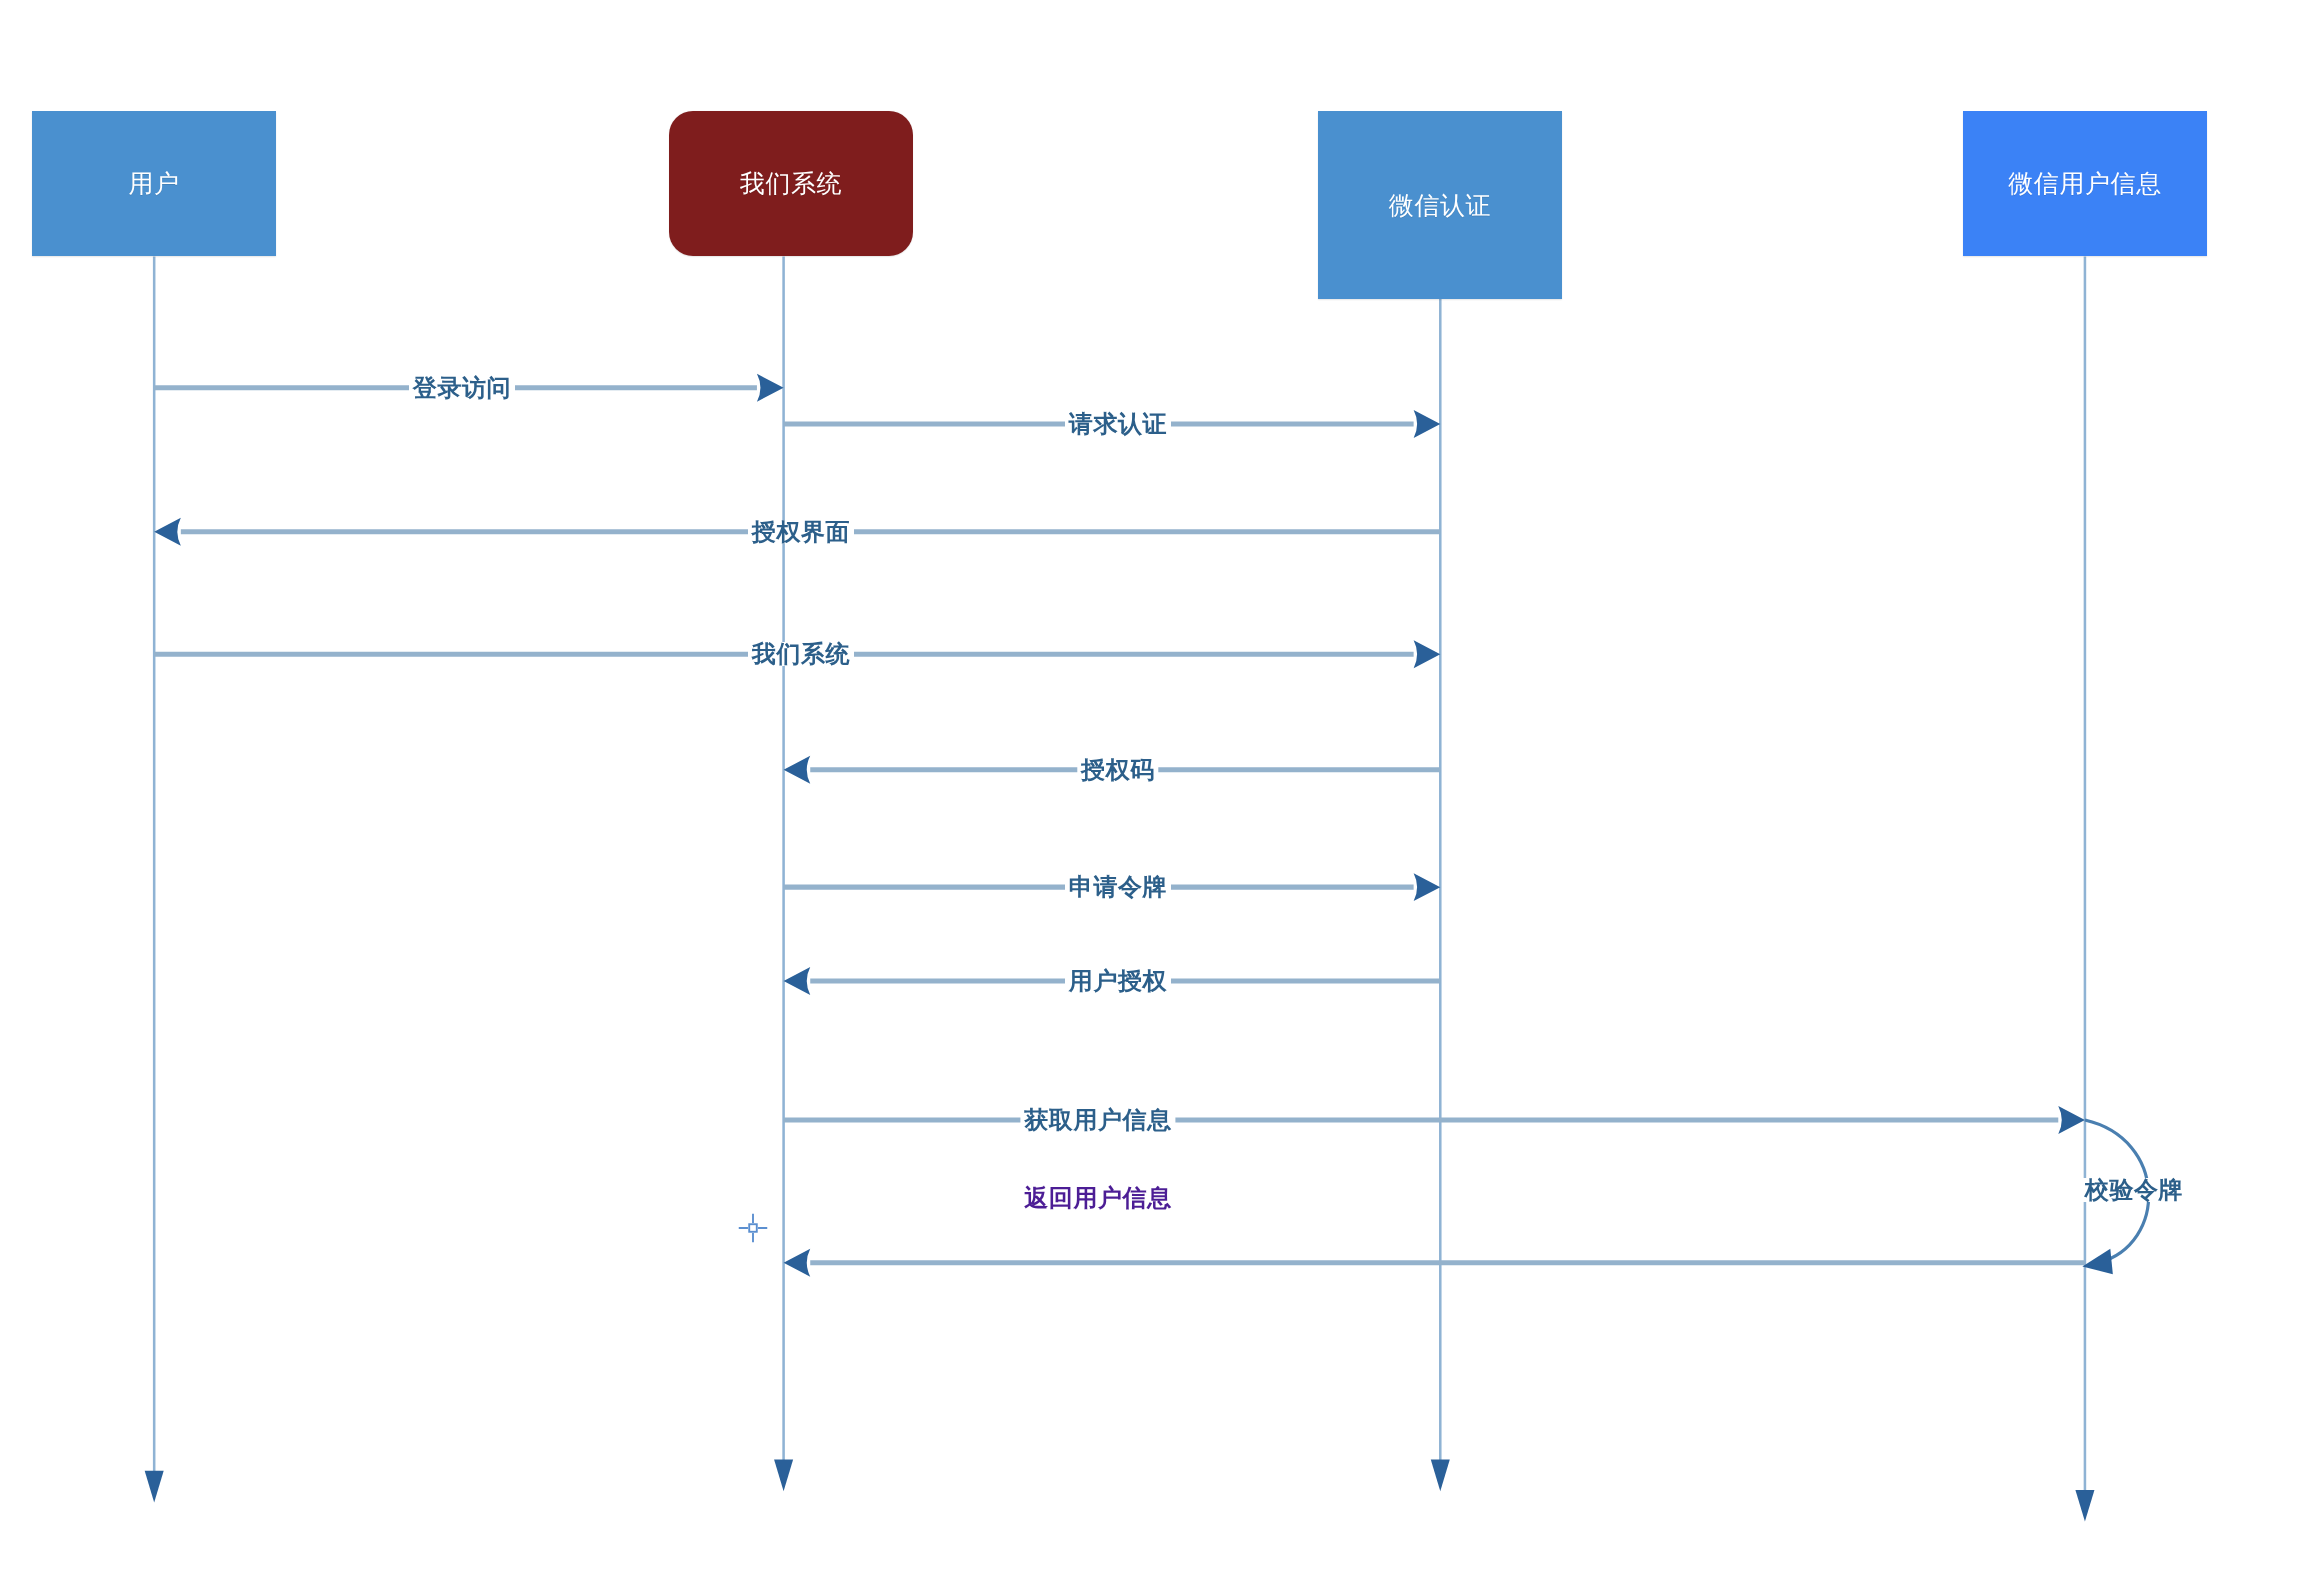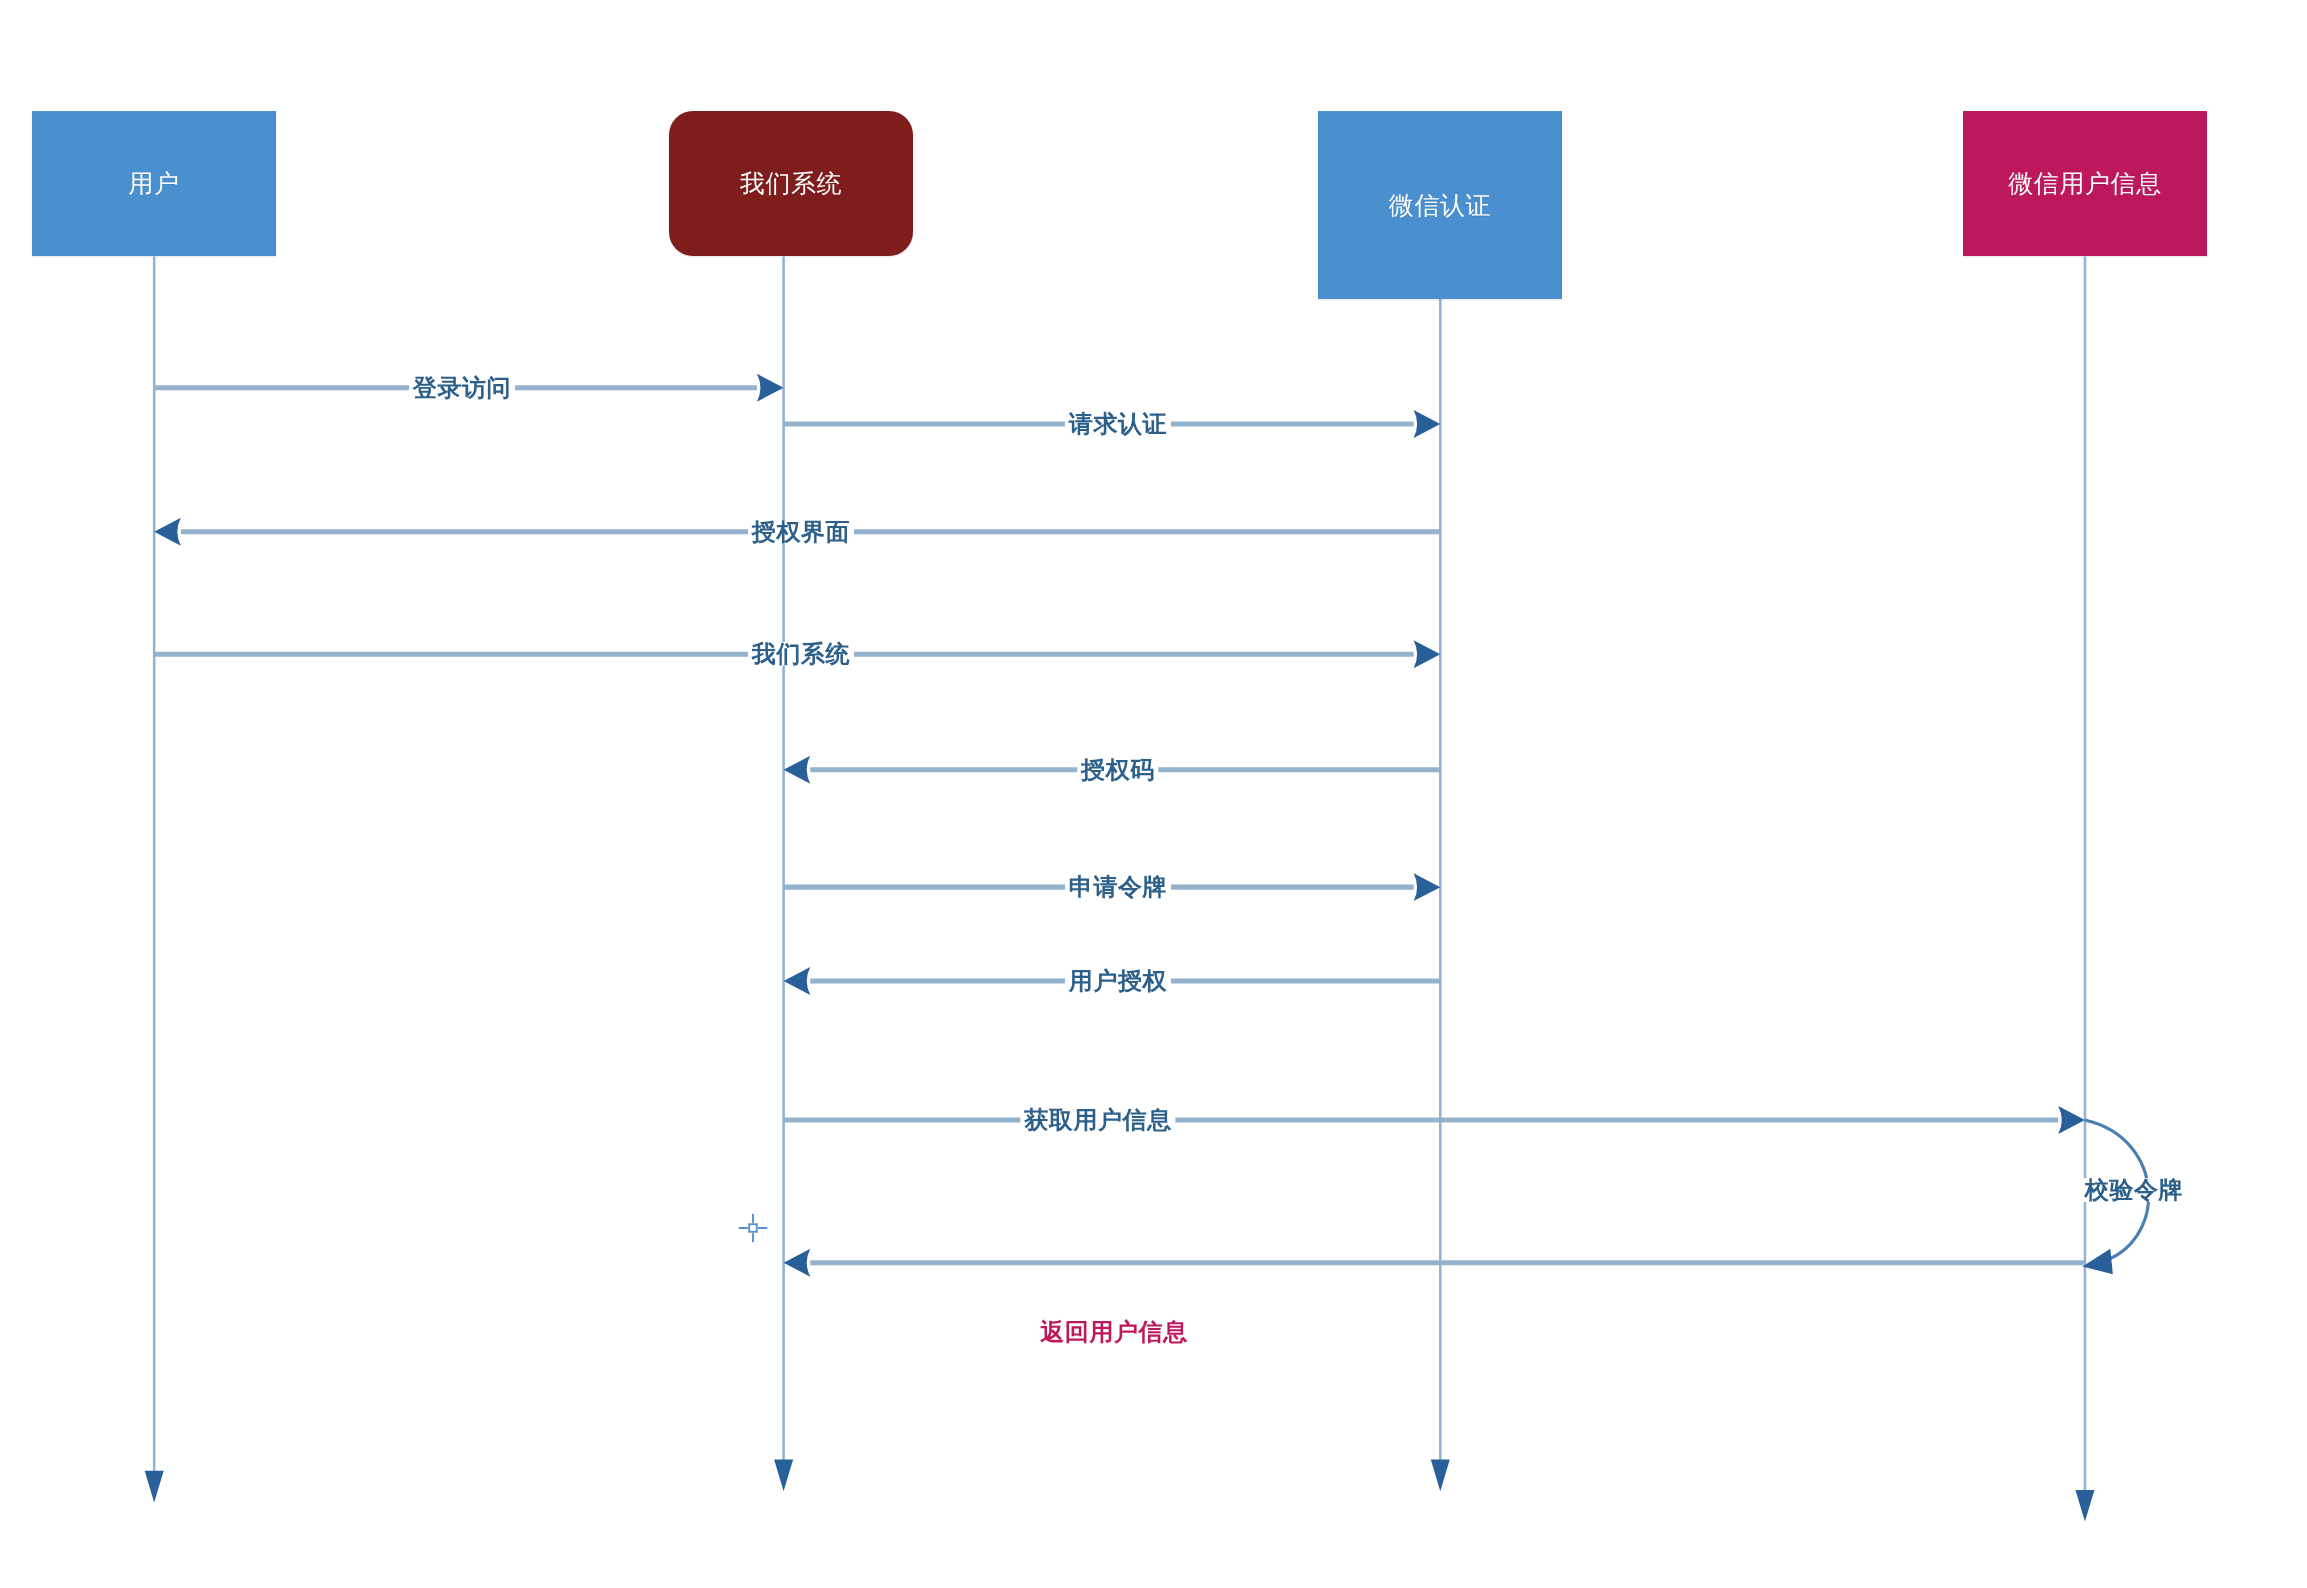--- a/index.html
+++ b/index.html
@@ -101,33 +101,33 @@
 
   <div class="actor-box" id="actor-box-0" style="left: 32px; top: 111px; width: 244px; height: 145px; background: rgb(74, 144, 207);">
     <span class="actor-label" style="color: rgb(255, 255, 255);">用户</span>
   </div>
   <div class="actor-box" id="actor-box-1" style="left: 669px; top: 111px; width: 244px; height: 145px; background: #7f1d1d; border-radius: 24px;">
     <span class="actor-label" style="color: rgb(255, 255, 255);">我们系统</span>
   </div>
   <div class="actor-box" id="actor-box-2" style="left: 1318px; top: 111px; width: 244px; height: 188px; background: rgb(74, 144, 207);">
     <span class="actor-label" style="color: rgb(255, 255, 255);">微信认证</span>
   </div>
-  <div class="actor-box" id="actor-box-3" style="left: 1963px; top: 111px; width: 244px; height: 145px; background: #be185d;">
+  <div class="actor-box" id="actor-box-3" style="left: 1963px; top: 111px; width: 244px; height: 145px; background: #3b82f6;">
     <span class="actor-label" style="color: rgb(255, 255, 255);">微信用户信息</span>
   </div>
 
   <div class="msg-label" id="msg-label-0" style="left: 462px; top: 388px; color: rgb(44, 95, 138);">登录访问</div>
   <div class="msg-label" id="msg-label-1" style="left: 1118px; top: 424px; color: rgb(44, 95, 138);">请求认证</div>
   <div class="msg-label" id="msg-label-2" style="left: 801px; top: 532px; color: rgb(44, 95, 138);">授权界面</div>
   <div class="msg-label" id="msg-label-3" style="left: 801px; top: 654px; color: rgb(44, 95, 138);">我们系统</div>
   <div class="msg-label" id="msg-label-4" style="left: 1118px; top: 770px; color: rgb(44, 95, 138);">授权码</div>
   <div class="msg-label" id="msg-label-5" style="left: 1118px; top: 887px; color: rgb(44, 95, 138);">申请令牌</div>
   <div class="msg-label" id="msg-label-6" style="left: 1118px; top: 981px; color: rgb(44, 95, 138);">用户授权</div>
   <div class="msg-label" id="msg-label-7" style="left: 1098px; top: 1120px; color: rgb(44, 95, 138);">获取用户信息</div>
-  <div class="msg-label" id="msg-label-8" style="left: 1098px; top: 1332px; color: #be185d; margin-left: 16px;">返回用户信息</div>
+  <div class="msg-label" id="msg-label-8" style="left: 1098px; top: 1198px; color: #4c1d95;">返回用户信息</div>
   <div class="msg-label" id="self-label-0" style="left: 2134px; top: 1190px; color: rgb(44, 95, 138);">校验令牌</div>
 
   <div class="cursor-mark" id="cursor-mark" style="left: 753px; top: 1228px;">
     <svg viewBox="0 0 46 46" width="29" height="29">
       <line x1="23" y1="0" x2="23" y2="15" stroke="#5b8fd0" stroke-width="3"></line>
       <line x1="23" y1="31" x2="23" y2="46" stroke="#5b8fd0" stroke-width="3"></line>
       <line x1="0" y1="23" x2="15" y2="23" stroke="#5b8fd0" stroke-width="3"></line>
       <line x1="31" y1="23" x2="46" y2="23" stroke="#5b8fd0" stroke-width="3"></line>
       <rect x="17" y="17" width="12" height="12" fill="none" stroke="#5b8fd0" stroke-width="3"></rect>
     </svg>

